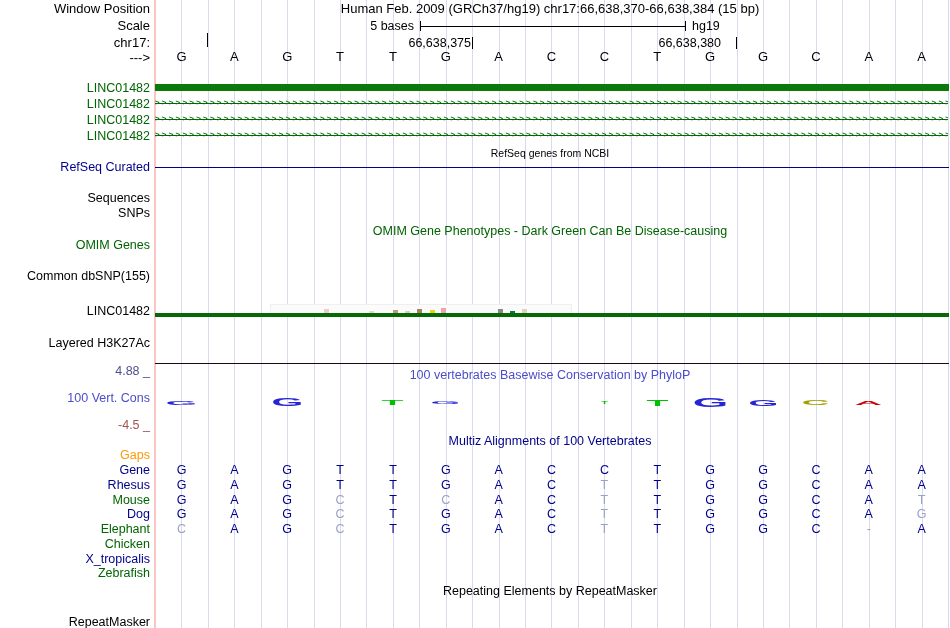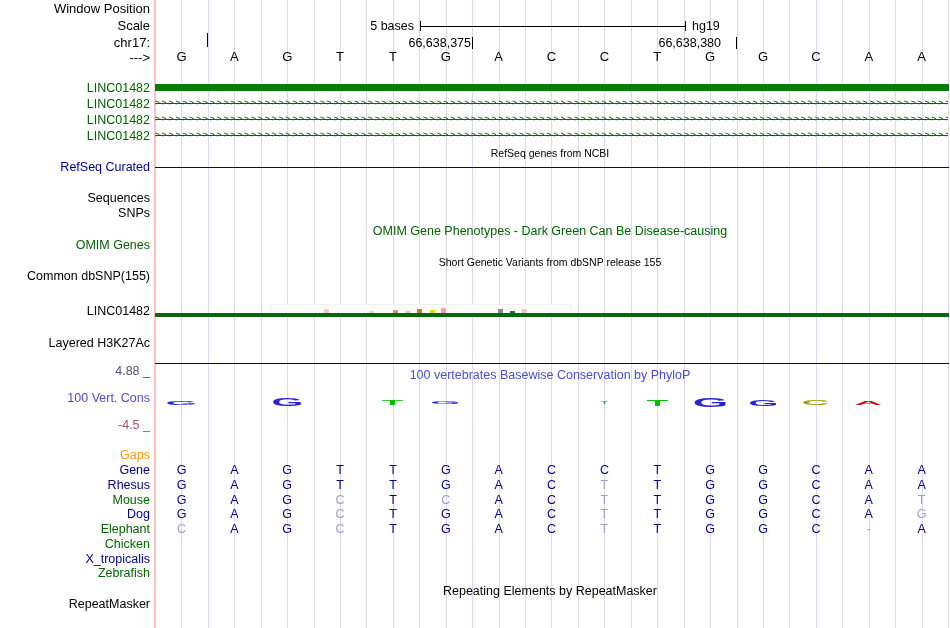--- a/index.html
+++ b/index.html
@@ -40,20 +40,21 @@
 </style>
 </head>
 <body>
 
 <div class="screen">
 
   <div class="track-bg"></div>
   <div class="pink-line"></div>
 
   <span class="lbl hdr" style="top:2px">Window Position</span>
+  <span class="ctitle hdr" style="top:2px">Human Feb. 2009 (GRCh37/hg19)   chr17:66,638,370-66,638,384 (15 bp)</span>
 
   <span class="lbl hdr" style="top:19px">Scale</span>
   <span class="coord" style="left:330px;top:19px;width:84px">5 bases</span>
   <div class="scale-bracket"></div>
   <span class="coord" style="left:692px;top:19px;width:60px;text-align:left">hg19</span>
 
   <span class="lbl hdr" style="top:36px">chr17:</span>
   <div class="tick" style="left:207px;top:33px;height:14px"></div>
   <span class="coord" style="left:371px;top:36px;width:100px">66,638,375</span>
   <div class="tick" style="left:472px;top:37px;height:12px"></div>
@@ -75,21 +76,20 @@
   <span class="ctitle t-small" style="top:146px">RefSeq genes from NCBI</span>
   <span class="lbl navy" style="top:160px">RefSeq Curated</span>
   <div class="hline" style="left:155px;top:167px;width:794px;background:#00008b"></div>
 
   <span class="lbl" style="top:191px">Sequences</span>
   <span class="lbl" style="top:206px">SNPs</span>
 
   <span class="ctitle t-big green" style="top:224px">OMIM Gene Phenotypes - Dark Green Can Be Disease-causing</span>
   <span class="lbl green" style="top:238px">OMIM Genes</span>
 
-  <span class="ctitle t-small" style="top:255px">Short Genetic Variants from dbSNP release 155</span>
   <span class="lbl" style="top:269px">Common dbSNP(155)</span>
 
   <span class="lbl" style="top:304px">LINC01482</span>
   <div class="gtex-strip" id="gtex-strip">
       <div class="gtex-bar" style="left: 53px; height: 5px; background: rgb(238, 202, 202);"></div>
       <div class="gtex-bar" style="left: 98px; height: 3px; background: rgb(230, 214, 198);"></div>
       <div class="gtex-bar" style="left: 122px; height: 4px; background: rgb(192, 152, 120);"></div>
       <div class="gtex-bar" style="left: 134px; height: 3px; background: rgb(221, 204, 186);"></div>
       <div class="gtex-bar" style="left: 146px; height: 5px; background: rgb(168, 128, 88);"></div>
       <div class="gtex-bar" style="left: 159px; height: 4px; background: rgb(230, 216, 0);"></div>
@@ -113,20 +113,21 @@
       <span class="cons-glyph" style="left: 419.333px; top: 391px; color: rgb(37, 37, 213); transform: scale(1.6, 0.13);">G</span>
       <span class="cons-glyph" style="left: 577.933px; top: 391px; color: rgb(0, 192, 0); transform: scale(0.45, 0.12);">T</span>
       <span class="cons-glyph" style="left: 630.8px; top: 391px; color: rgb(0, 192, 0); transform: scale(1.5, 0.4);">T</span>
       <span class="cons-glyph" style="left: 683.667px; top: 391px; color: rgb(37, 37, 213); transform: scale(1.9, 0.52);">G</span>
       <span class="cons-glyph" style="left: 736.533px; top: 391px; color: rgb(37, 37, 213); transform: scale(1.6, 0.4);">G</span>
       <span class="cons-glyph" style="left: 789.4px; top: 391px; color: rgb(160, 160, 0); transform: scale(1.6, 0.3);">C</span>
       <span class="cons-glyph" style="left: 842.267px; top: 391px; color: rgb(204, 0, 0); transform: scale(1.6, 0.22);">A</span>
     </div>
   <span class="lbl" style="top:418px;color:#a05454">-4.5 _</span>
 
+  <span class="ctitle t-big navy" style="top:434px">Multiz Alignments of 100 Vertebrates</span>
   <span class="lbl orange" style="top:448px">Gaps</span>
   <div id="align-rows">
       <span class="lbl" style="top: 463px; color: rgb(0, 0, 139);">Gene</span>
       <span class="aln-letter" style="left: 155px; top: 463px;">G</span>
       <span class="aln-letter" style="left: 207.867px; top: 463px;">A</span>
       <span class="aln-letter" style="left: 260.733px; top: 463px;">G</span>
       <span class="aln-letter" style="left: 313.6px; top: 463px;">T</span>
       <span class="aln-letter" style="left: 366.467px; top: 463px;">T</span>
       <span class="aln-letter" style="left: 419.333px; top: 463px;">G</span>
       <span class="aln-letter" style="left: 472.2px; top: 463px;">A</span>
@@ -201,21 +202,21 @@
       <span class="aln-letter" style="left: 736.533px; top: 522px;">G</span>
       <span class="aln-letter" style="left: 789.4px; top: 522px;">C</span>
       <span class="aln-letter light" style="left: 842.267px; top: 522px;">-</span>
       <span class="aln-letter" style="left: 895.133px; top: 522px;">A</span>
       <span class="lbl" style="top: 537px; color: rgb(0, 100, 0);">Chicken</span>
       <span class="lbl" style="top: 552px; color: rgb(0, 0, 139);">X_tropicalis</span>
       <span class="lbl" style="top: 566px; color: rgb(0, 100, 0);">Zebrafish</span>
     </div>
 
   <span class="ctitle t-big" style="top:584px">Repeating Elements by RepeatMasker</span>
-  <span class="lbl" style="top:597px">RepeatMasker</span>
+  <span class="lbl" style="top:615px">RepeatMasker</span>
 
 <span class="seq-letter" style="left: 155px; top: 50px;">G</span>
     <span class="seq-letter" style="left: 207.867px; top: 50px;">A</span>
     <span class="seq-letter" style="left: 260.733px; top: 50px;">G</span>
     <span class="seq-letter" style="left: 313.6px; top: 50px;">T</span>
     <span class="seq-letter" style="left: 366.467px; top: 50px;">T</span>
     <span class="seq-letter" style="left: 419.333px; top: 50px;">G</span>
     <span class="seq-letter" style="left: 472.2px; top: 50px;">A</span>
     <span class="seq-letter" style="left: 525.067px; top: 50px;">C</span>
     <span class="seq-letter" style="left: 577.933px; top: 50px;">C</span>

